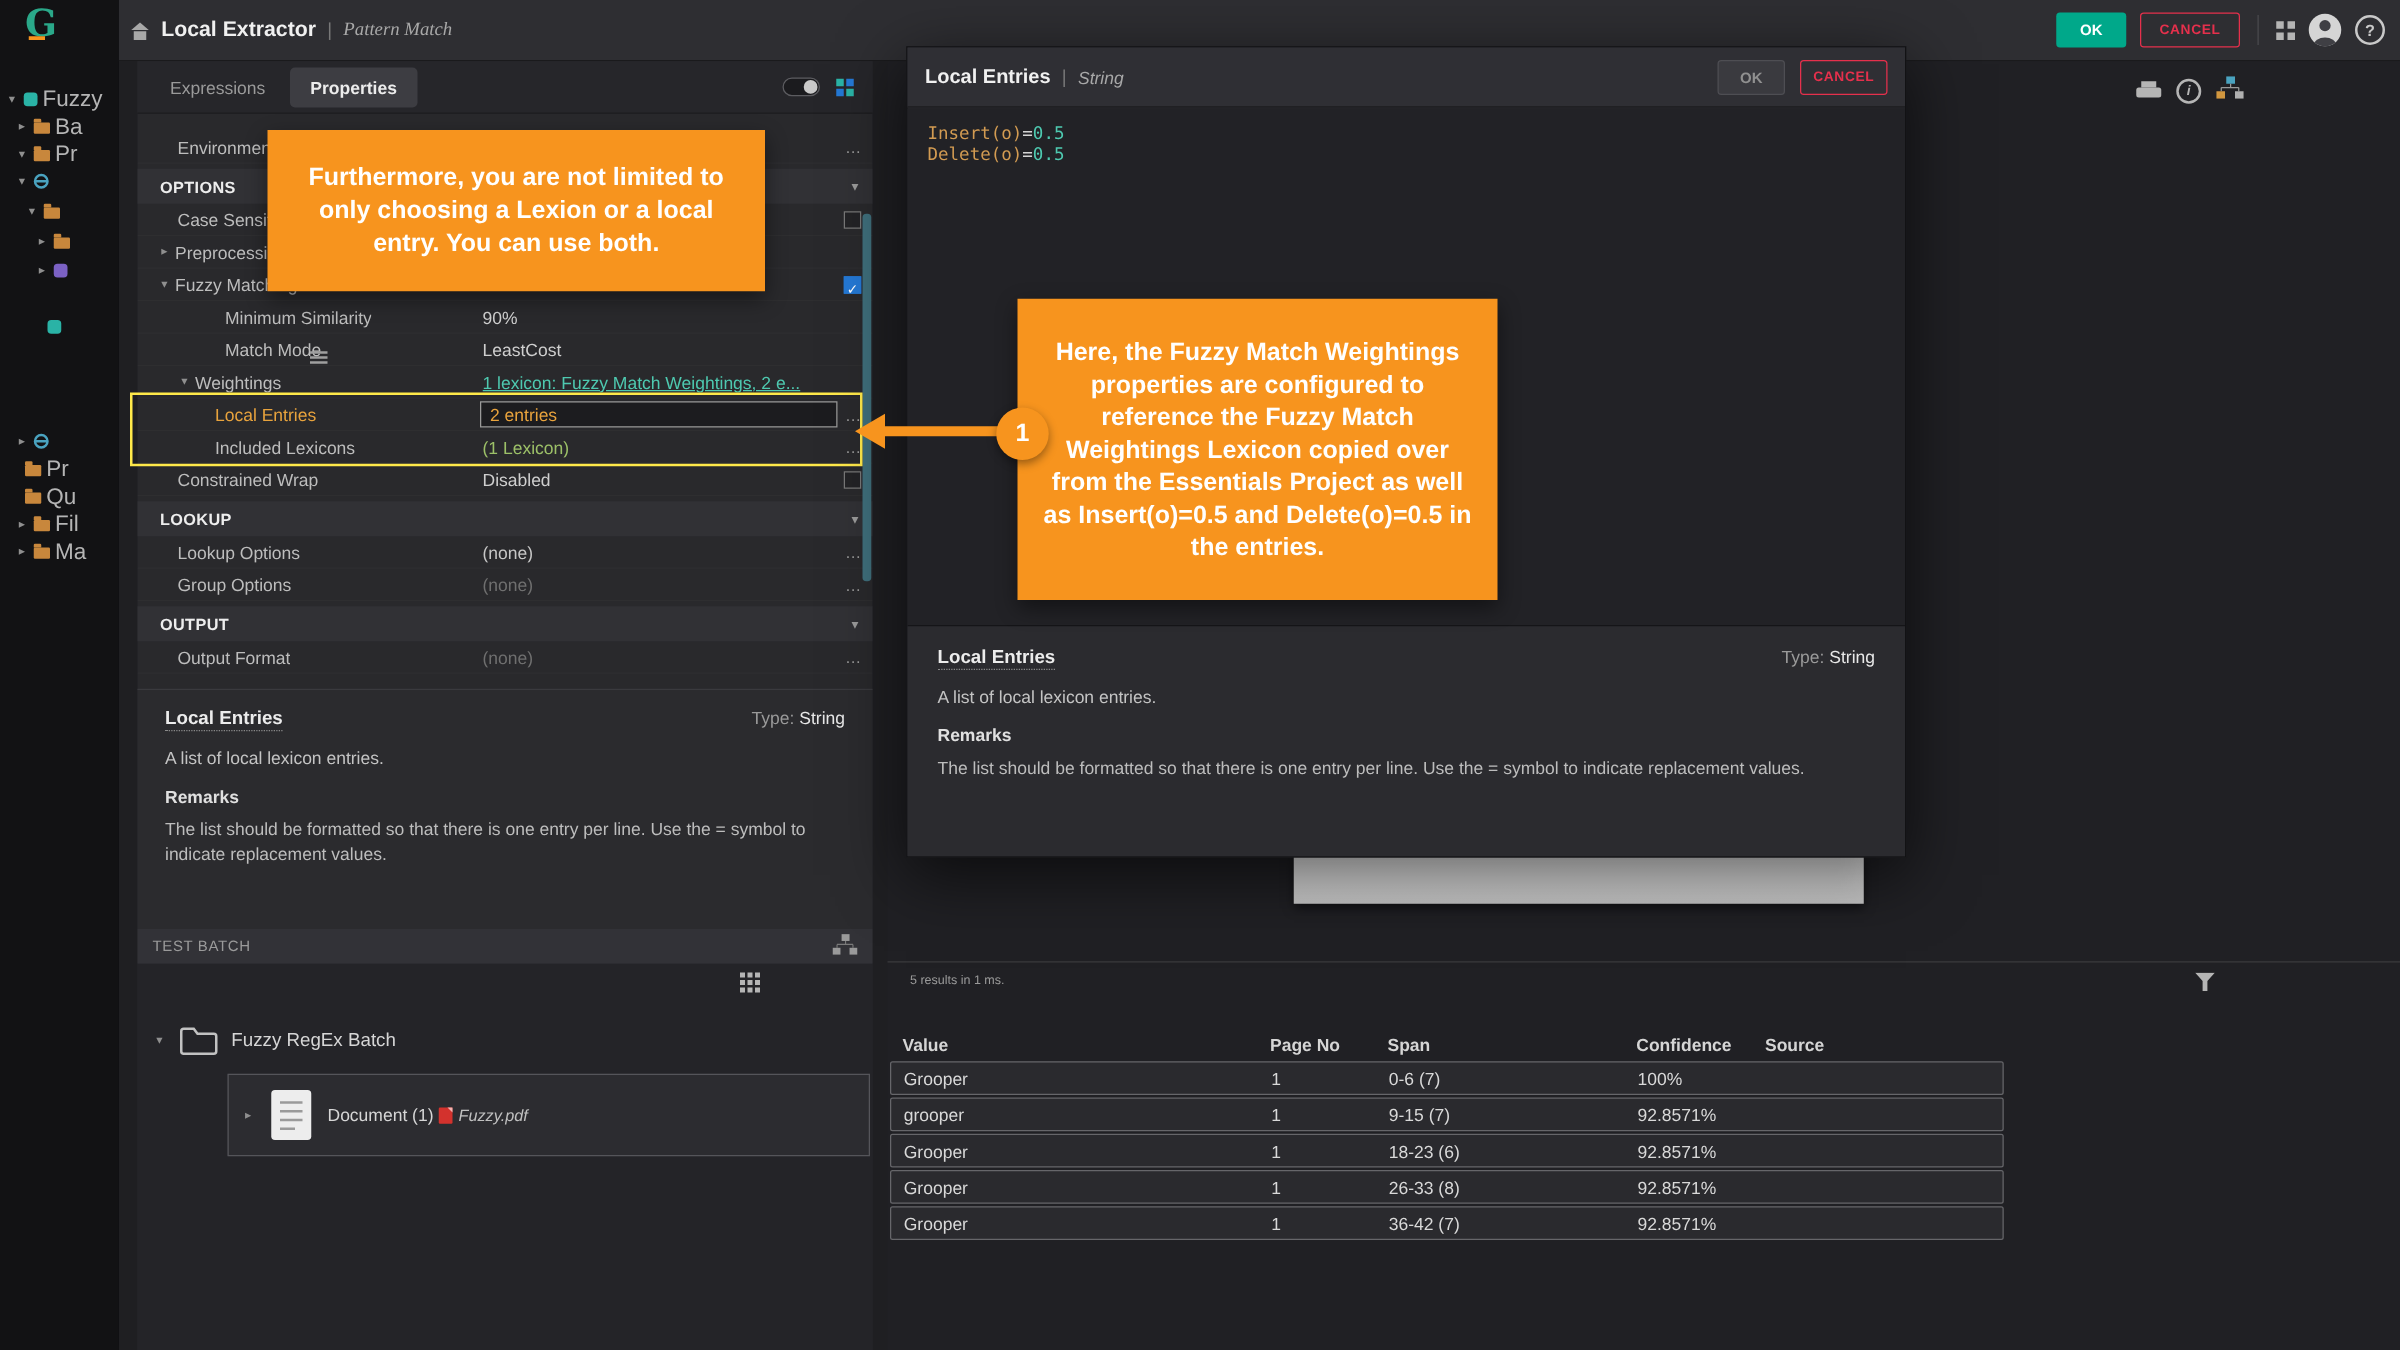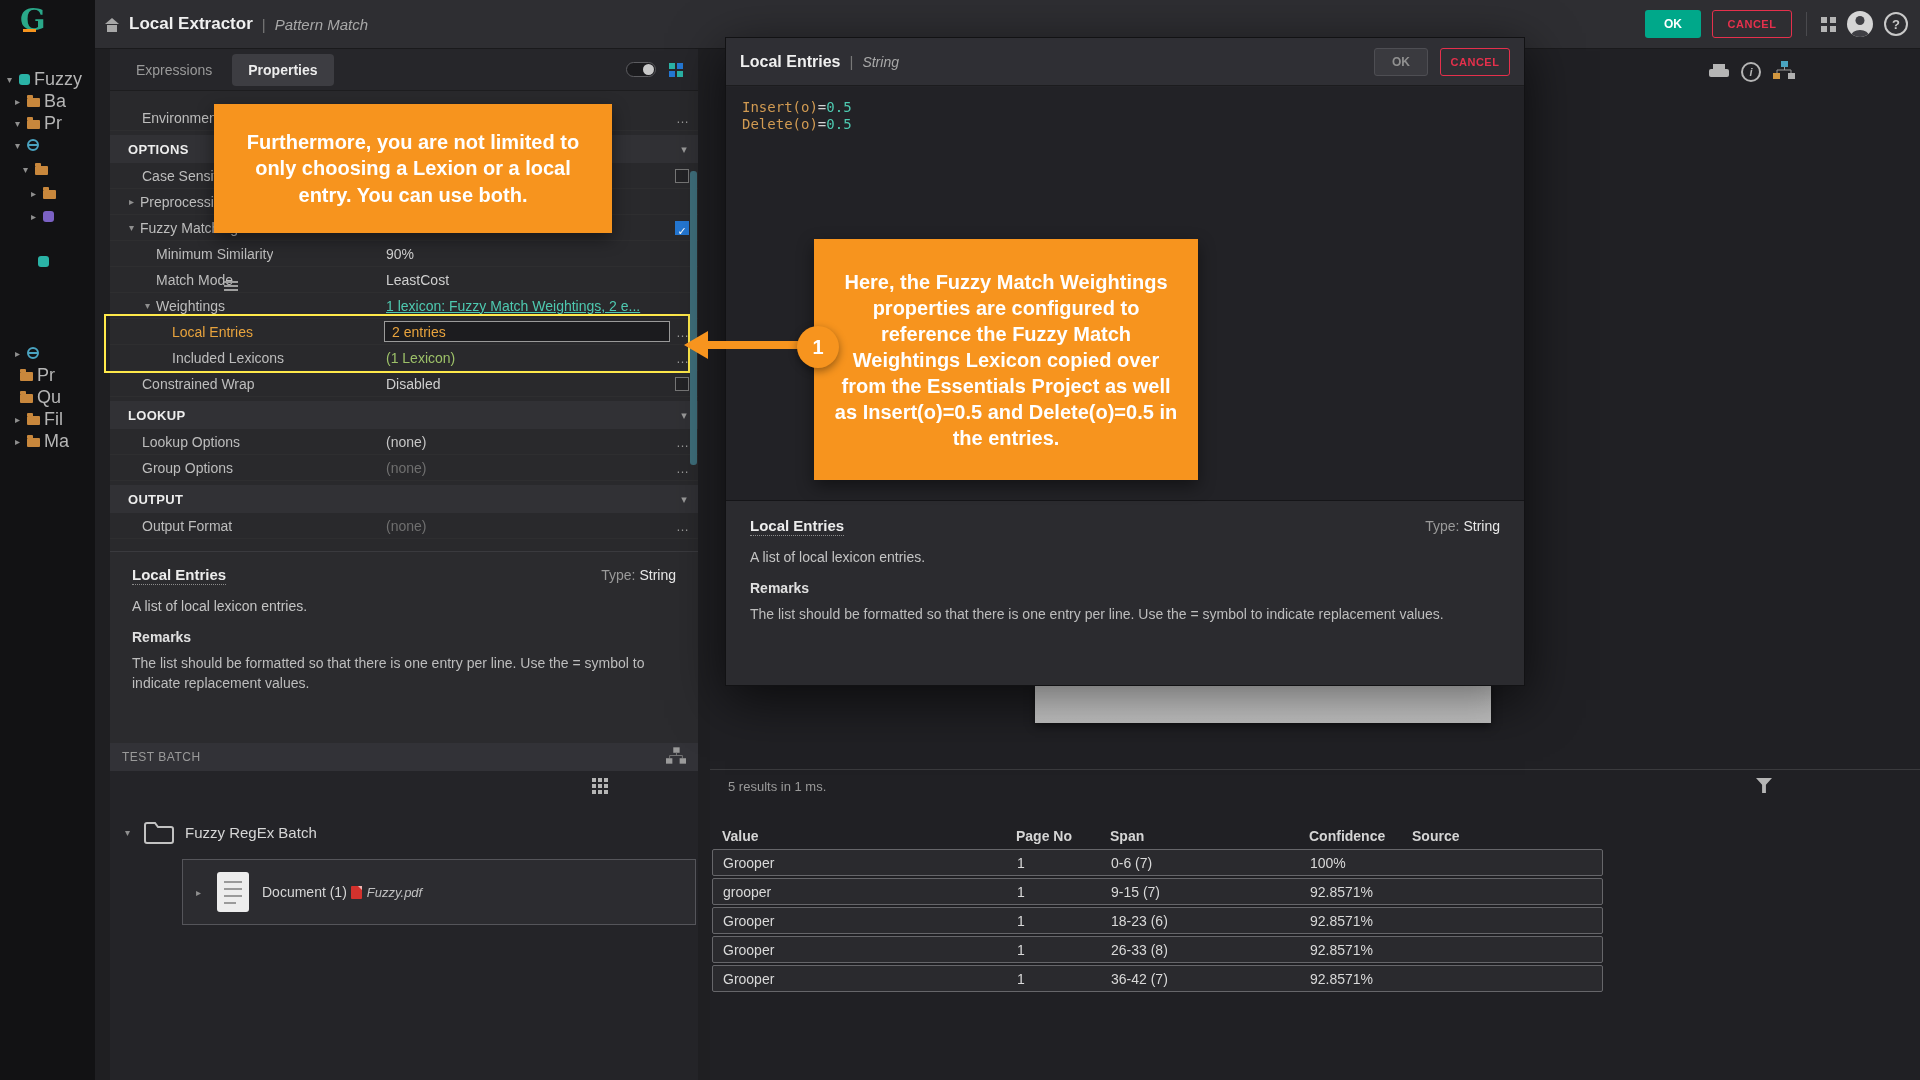--- a/index.html
+++ b/index.html
@@ -24,21 +24,21 @@
 
   
   .window{position:absolute;left:95px;top:0;right:0;bottom:0;background:#1f1f22;box-shadow:-3px 0 10px rgba(0,0,0,.6);}
   .titlebar{position:absolute;left:0;right:0;top:0;height:49px;background:#2e2e32;border-bottom:1px solid #1a1a1c;
             display:flex;align-items:center;padding:0 12px 0 10px;}
   .ic-home{width:14px;height:13px;position:relative;margin:2px 10px 0 0;flex:none;}
   .ic-home::before{content:"";position:absolute;bottom:0;left:2px;width:10px;height:7px;background:#a8a8a8;}
   .ic-home::after{content:"";position:absolute;top:-1px;left:0;border-left:7px solid transparent;border-right:7px solid transparent;border-bottom:6px solid #a8a8a8;}
   .win-title{font-size:17px;font-weight:bold;color:#f0f0f0;}
   .pipe{color:#787878;margin:0 9px;font-size:15px;}
-  .win-sub{font-style:italic;color:#a8a8a8;font-size:15px;}
+  .win-sub{font-style:italic;color:#a8a8a8;font-size:15px;font-family:Liberation Serif, serif;}
   .tb-right{margin-left:auto;display:flex;align-items:center;gap:11px;}
   .btn-ok{width:56px;height:28px;background:#00A88A;color:#fff;font-weight:bold;font-size:12px;border:none;border-radius:3px;font-family:inherit;}
   .btn-cancel{min-width:80px;height:28px;background:transparent;color:#E5304C;font-weight:bold;font-size:11px;
               border:1px solid #E5304C;border-radius:3px;letter-spacing:.5px;font-family:inherit;}
   .tb-sep{width:1px;height:24px;background:#4a4a4e;margin:0 3px;}
   .ic-apps{width:15px;height:15px;position:relative;}
   .ic-apps::before{content:"";position:absolute;top:0;left:0;width:6px;height:6px;background:#b5b5b5;
                    box-shadow:9px 0 0 #b5b5b5,0 9px 0 #b5b5b5,9px 9px 0 #b5b5b5;}
   .ic-avatar{width:26px;height:26px;border-radius:50%;background:#d5d5d5;position:relative;overflow:hidden;}
   .ic-avatar::before{content:"";position:absolute;top:5px;left:50%;transform:translateX(-50%);width:9px;height:9px;border-radius:50%;background:#3f3f44;}
@@ -54,21 +54,21 @@
   .tabs-right{margin-left:auto;display:flex;gap:12px;align-items:center;padding-right:4px;}
   .ic-toggle{width:30px;height:15px;border-radius:8px;background:#1b1b1e;border:1px solid #5c5c60;position:relative;}
   .ic-toggle::after{content:"";position:absolute;top:1px;right:1px;width:11px;height:11px;border-radius:50%;background:#c9c9c9;}
   .ic-view{width:16px;height:16px;position:relative;}
   .ic-view::before{content:"";position:absolute;top:1px;left:1px;width:6px;height:6px;background:#2ab3a6;
                    box-shadow:8px 0 0 #2478d4,0 8px 0 #2478d4,8px 8px 0 #2ab3a6;}
 
   .pgrid{position:absolute;top:56px;left:0;right:0;}
   .prow{height:26px;display:flex;align-items:center;position:relative;border-bottom:1px solid rgba(255,255,255,.025);font-size:14px;}
   .plabel{color:#bdbdbd;white-space:nowrap;overflow:hidden;}
-  .lv1{margin-left:32px;} .lv2{margin-left:46px;} .lv3{margin-left:62px;}
+  .lv1{margin-left:32px;} .lv2{margin-left:70px;} .lv3{margin-left:62px;}
   .ptw{margin-left:16px;} .ptw2{margin-left:32px;}
   .prow .tw{margin-right:3px;}
   .pvalue{position:absolute;left:276px;right:30px;white-space:nowrap;overflow:hidden;color:#cfcfcf;}
   .pvalue.dim{color:#6f6f6f;}
   .pvalue.bright{color:#c6c6c6;}
   .pvalue.link{color:#4EC9B0;text-decoration:underline;}
   .olabel{color:#E8A33D;}
   .vbox{position:absolute;left:274px;right:28px;top:2px;bottom:2px;border:1px solid #9a9a9a;background:#1c1c1f;
         display:flex;align-items:center;padding:0 7px;color:#E8A33D;}
   .green{color:#9CC068;}
@@ -115,21 +115,21 @@
   .va-icons{position:absolute;top:12px;right:125px;display:flex;gap:12px;align-items:center;}
   .ic-print{width:20px;height:16px;position:relative;}
   .ic-print::before{content:"";position:absolute;top:0;left:4px;width:12px;height:5px;background:#b5b5b5;}
   .ic-print::after{content:"";position:absolute;top:5px;left:0;width:20px;height:8px;background:#b5b5b5;border-radius:2px;}
   .ic-info{width:20px;height:20px;border:2px solid #b5b5b5;border-radius:50%;position:relative;}
   .ic-info::after{content:"i";position:absolute;inset:0;display:flex;align-items:center;justify-content:center;
                   color:#b5b5b5;font-size:11px;font-weight:bold;font-style:italic;}
   .preview-sliver{position:absolute;left:325px;top:635px;width:456px;height:39px;
                   background:linear-gradient(#f2f2f2,#c9c9c9);box-shadow:0 3px 8px rgba(0,0,0,.5);}
   .res-divider{position:absolute;left:0;right:0;top:720px;height:1px;background:#3a3a3d;}
-  .res-summary{position:absolute;left:18px;top:730px;font-size:13px;color:#9a9a9a;}
+  .res-summary{position:absolute;left:18px;top:730px;font-size:10px;color:#9a9a9a;}
   .ic-funnel{width:16px;height:15px;background:#b5b5b5;clip-path:polygon(0 0,100% 0,62% 45%,62% 100%,38% 100%,38% 45%);}
   .res-ic1{position:absolute;right:148px;top:729px;}
   .res-ic2{position:absolute;right:118px;top:729px;}
   .ic-grid{width:16px;height:16px;position:relative;}
   .ic-grid::before{content:"";position:absolute;top:0;left:0;width:4px;height:4px;background:#b5b5b5;
     box-shadow:6px 0 0 #b5b5b5,12px 0 0 #b5b5b5,0 6px 0 #b5b5b5,6px 6px 0 #b5b5b5,12px 6px 0 #b5b5b5,
                0 12px 0 #b5b5b5,6px 12px 0 #b5b5b5,12px 12px 0 #b5b5b5;}
   .res-table{position:absolute;left:2px;top:774px;width:891px;}
   .res-head,.res-row{display:grid;grid-template-columns:294px 94px 199px 103px 1fr;align-items:center;padding-left:10px;}
   .res-head{height:26px;color:#d5d5d5;font-weight:bold;font-size:14px;}

